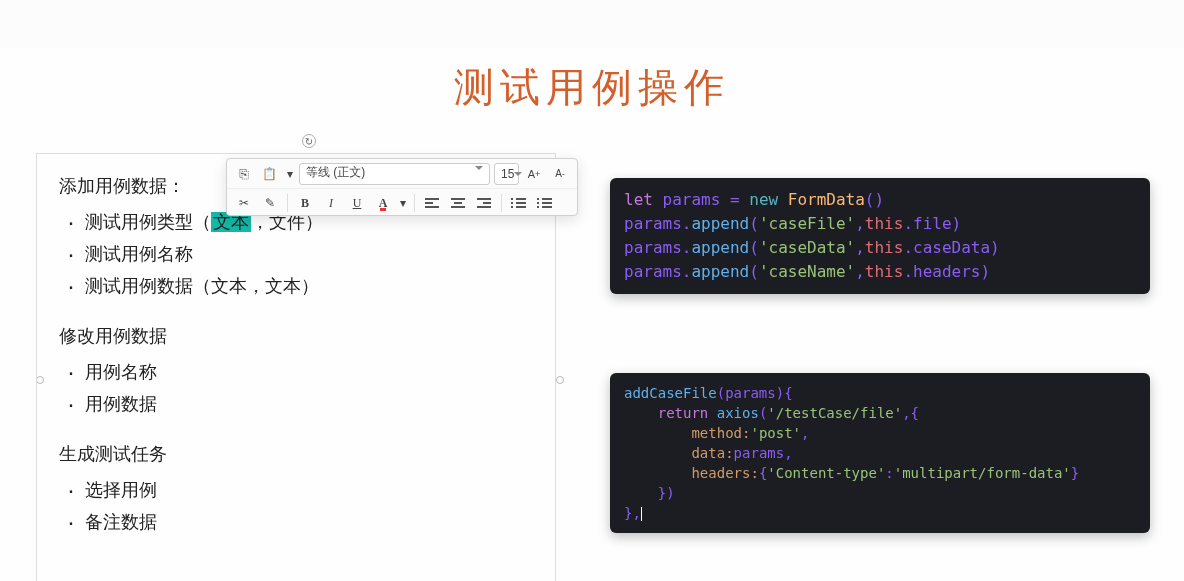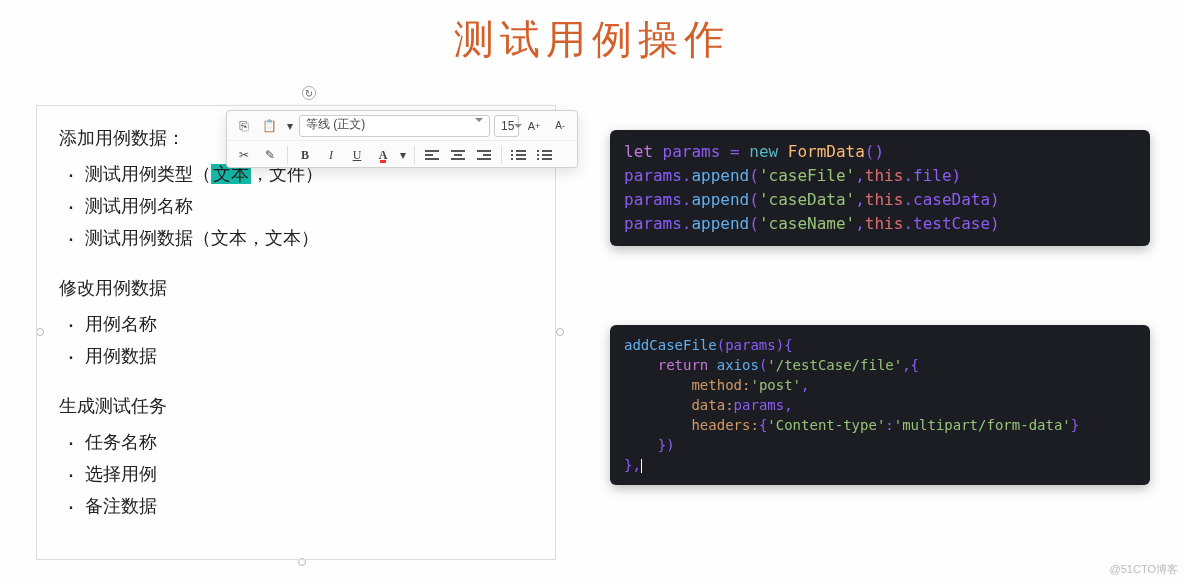--- a/index.html
+++ b/index.html
@@ -1,18 +1,18 @@
 <!DOCTYPE html>
 <html><head>
 <meta charset="utf-8">
 <style>
   * { box-sizing: border-box; margin: 0; padding: 0; }
   html, body { width: 1184px; height: 581px; font-family: "PingFang SC","Microsoft YaHei",sans-serif; background:#fcfcfc; overflow:hidden; }
   .slide { position:relative; width:1184px; height:581px; background:#fefefe; }
-  .title { text-align:center; font-size:40px; color:#d35f2a; font-weight:400; letter-spacing:6px; padding-top:12px; }
+  .title { text-align:center; font-size:40px; color:#d35f2a; font-weight:400; letter-spacing:6px; padding-top:12px;margin-top:48px; }
   .content-box { position:absolute; left:36px; top:105px; width:520px; height:455px; border:1px solid #ddd; padding:20px 22px; font-size:18px; color:#222; }
   .content-box h3 { font-weight:400; font-size:18px; margin-bottom:8px; }
   .content-box ul { list-style:none; padding-left:4px; margin-bottom:22px; }
   .content-box li { position:relative; padding-left:22px; line-height:32px; }
   .content-box li::before { content:"·"; position:absolute; left:4px; top:0; font-size:24px; }
   .hl { background:#14b8a6; padding:0 2px; }
 
   
   .mini-toolbar { position:absolute; left:226px; top:110px; width:352px; height:58px; background:#fbfbfb; border:1px solid #d0d0d0; border-radius:4px; box-shadow:0 4px 14px rgba(0,0,0,.12); font-size:12px; color:#444; }
   .tb-row { display:flex; align-items:center; height:29px; padding:0 6px; gap:4px; }
@@ -75,21 +75,20 @@
     </ul>
 
     <h3>修改用例数据</h3>
     <ul>
       <li>用例名称</li>
       <li>用例数据</li>
     </ul>
 
     <h3>生成测试任务</h3>
     <ul>
-      <li>任务名称</li>
       <li>选择用例</li>
       <li>备注数据</li>
     </ul>
   </div>
 
   <div class="mini-toolbar">
     <div class="tb-row">
       <div class="tb-btn">⎘</div>
       <div class="tb-btn">📋</div>
       <div class="tb-btn" style="width:10px">▾</div>
@@ -149,21 +148,21 @@
             <span></span>
             <span></span>
           </div>
         </div>
     </div>
   </div>
 
   <div class="code code1"><span class="kw">let</span> <span class="pl">params</span><span class="pl"> = </span><span class="kw2">new</span> <span class="var">FormData</span><span class="pl">()</span>
 <span class="pl">params.</span><span class="fn">append</span><span class="pl">(</span><span class="str">'caseFile'</span><span class="pl">,</span><span class="this">this</span><span class="pl">.file)</span>
 <span class="pl">params.</span><span class="fn">append</span><span class="pl">(</span><span class="str">'caseData'</span><span class="pl">,</span><span class="this">this</span><span class="pl">.caseData)</span>
-<span class="pl">params.</span><span class="fn">append</span><span class="pl">(</span><span class="str">'caseName'</span><span class="pl">,</span><span class="this">this</span><span class="pl">.testCase)</span></div>
+<span class="pl">params.</span><span class="fn">append</span><span class="pl">(</span><span class="str">'caseName'</span><span class="pl">,</span><span class="this">this</span><span class="pl">.headers)</span></div>
 
   <div class="code code2"><span class="fn">addCaseFile</span><span class="pl">(params){</span>
     <span class="kw">return</span> <span class="fn">axios</span><span class="pl">(</span><span class="str">'/testCase/file'</span><span class="pl">,{</span>
         <span class="prop">method:</span><span class="str">'post'</span><span class="pl">,</span>
         <span class="prop">data:</span><span class="pl">params,</span>
         <span class="prop">headers:</span><span class="pl">{</span><span class="str">'Content-type'</span><span class="pl">:</span><span class="str">'multipart/form-data'</span><span class="pl">}</span>
     <span class="pl">})</span>
 <span class="pl">},</span><span class="cursor"></span></div>
 
   <div class="watermark">@51CTO博客</div>

